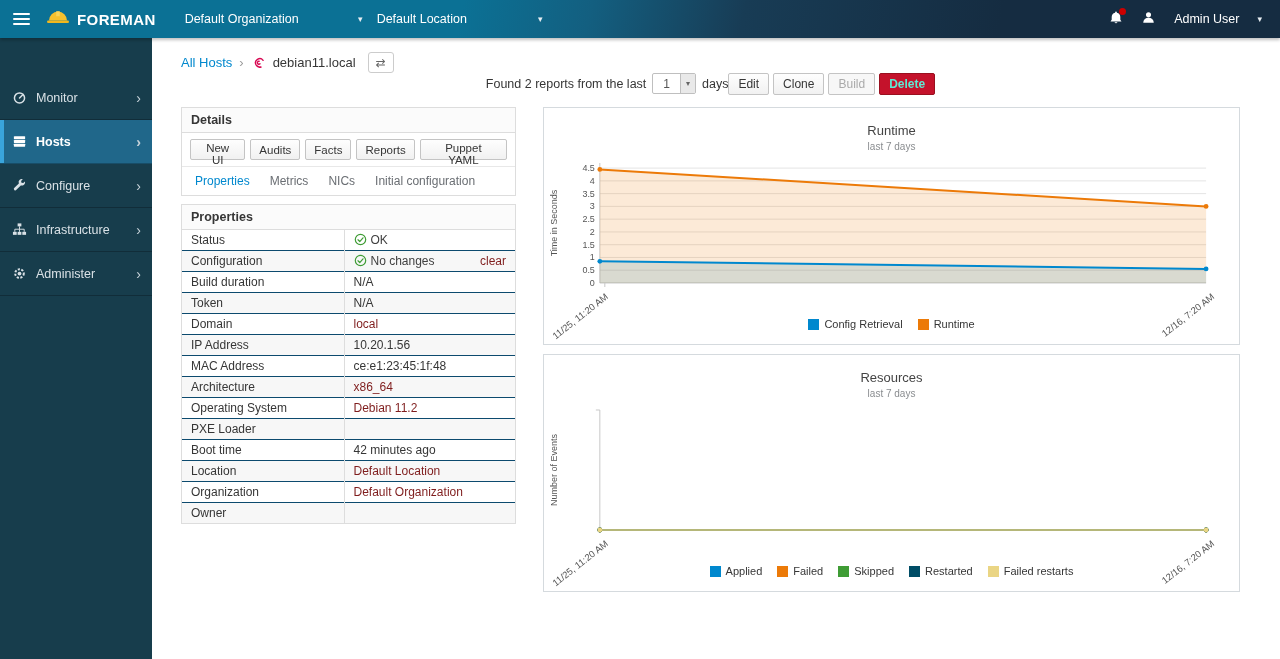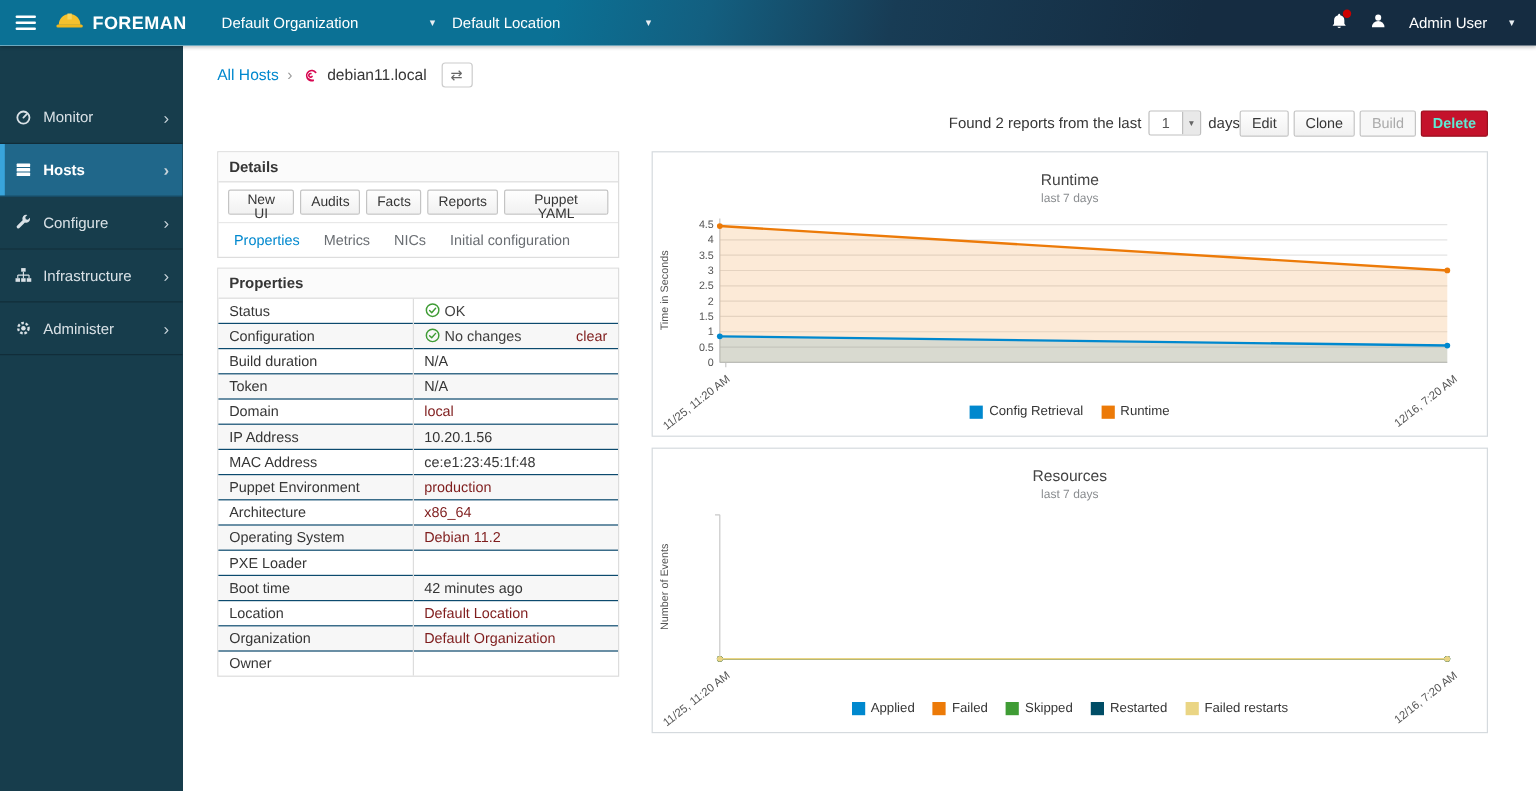--- a/index.html
+++ b/index.html
@@ -35,21 +35,21 @@
   .side-item .ic{ width:16px;height:16px;margin-right:9px;display:inline-flex;align-items:center;justify-content:center; }
   .side-item .chev{ margin-left:auto;font-size:14px;line-height:1;color:#c6d2d9; }
   .side-item.active{ background:#20678a;color:#fff;font-weight:bold;box-shadow:inset 4px 0 0 #39a5dc; }
   
   .content{ margin-left:139px;padding:14px 40px 0 42px; }
   .breadcrumb{ display:flex;align-items:center;gap:7px;font-size:13px; }
   .breadcrumb a{ color:#0088ce;text-decoration:none;cursor:pointer; }
   .crumb-sep{ color:#9b9b9b;font-size:13px; }
   .switch-btn{ margin-left:5px;min-width:26px;height:21px;border:1px solid #ccc;background:#fff;border-radius:3px;
     color:#666;font-size:12px;line-height:1;cursor:pointer;padding:1px 4px; }
-  .toolbar{ display:flex;align-items:flex-start;justify-content:flex-end;margin-top:19px; }
+  .toolbar{ display:flex;align-items:flex-start;justify-content:center;}
   .report-filter{ font-size:12.5px;display:flex;align-items:center;gap:6px; }
   .mini-select{ display:inline-flex;align-items:stretch;border:1px solid #bfbfbf;border-radius:2px;background:#fff;height:21px;cursor:pointer;overflow:hidden; }
   .ms-val{ padding:3px 10px;font-size:12px;color:#555; }
   .ms-arrow{ width:15px;display:flex;align-items:center;justify-content:center;background:#e9e9e9;border-left:1px solid #bfbfbf;font-size:8px;color:#666; }
   .host-actions{ display:flex;gap:4px; }
   .btn{ font-size:12px;padding:2px 9px;height:22px;border:1px solid #c4c4c4;background:linear-gradient(#fefefe,#f1f1f1);
     border-radius:2px;color:#363636;cursor:pointer;font-family:inherit; }
   .btn.disabled{ color:#aaa;cursor:default;background:#f7f7f7; }
   .btn.danger{ background:#c4122b;border-color:#99101f;color:#5eead4;font-weight:bold; }
   
@@ -275,24 +275,20 @@
               </tr>
               <tr>
                 <td class="lbl">IP Address</td>
                 <td><span>10.20.1.56</span></td>
               </tr>
               <tr>
                 <td class="lbl">MAC Address</td>
                 <td><span>ce:e1:23:45:1f:48</span></td>
               </tr>
               <tr>
-                <td class="lbl">Puppet Environment</td>
-                <td><a>production</a></td>
-              </tr>
-              <tr>
                 <td class="lbl">Architecture</td>
                 <td><a>x86_64</a></td>
               </tr>
               <tr>
                 <td class="lbl">Operating System</td>
                 <td><a>Debian 11.2</a></td>
               </tr>
               <tr>
                 <td class="lbl">PXE Loader</td>
                 <td></td>

